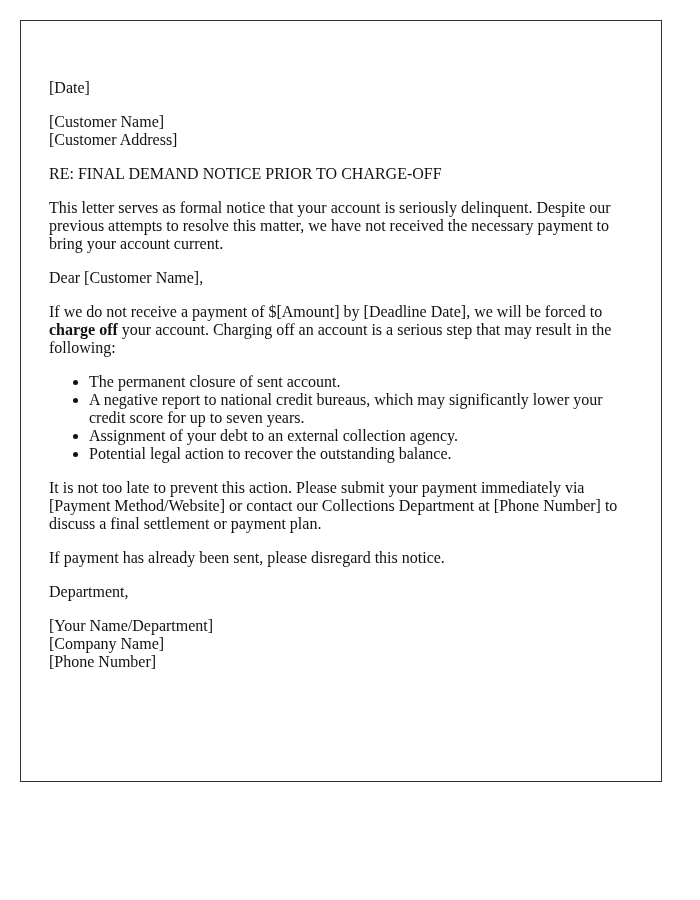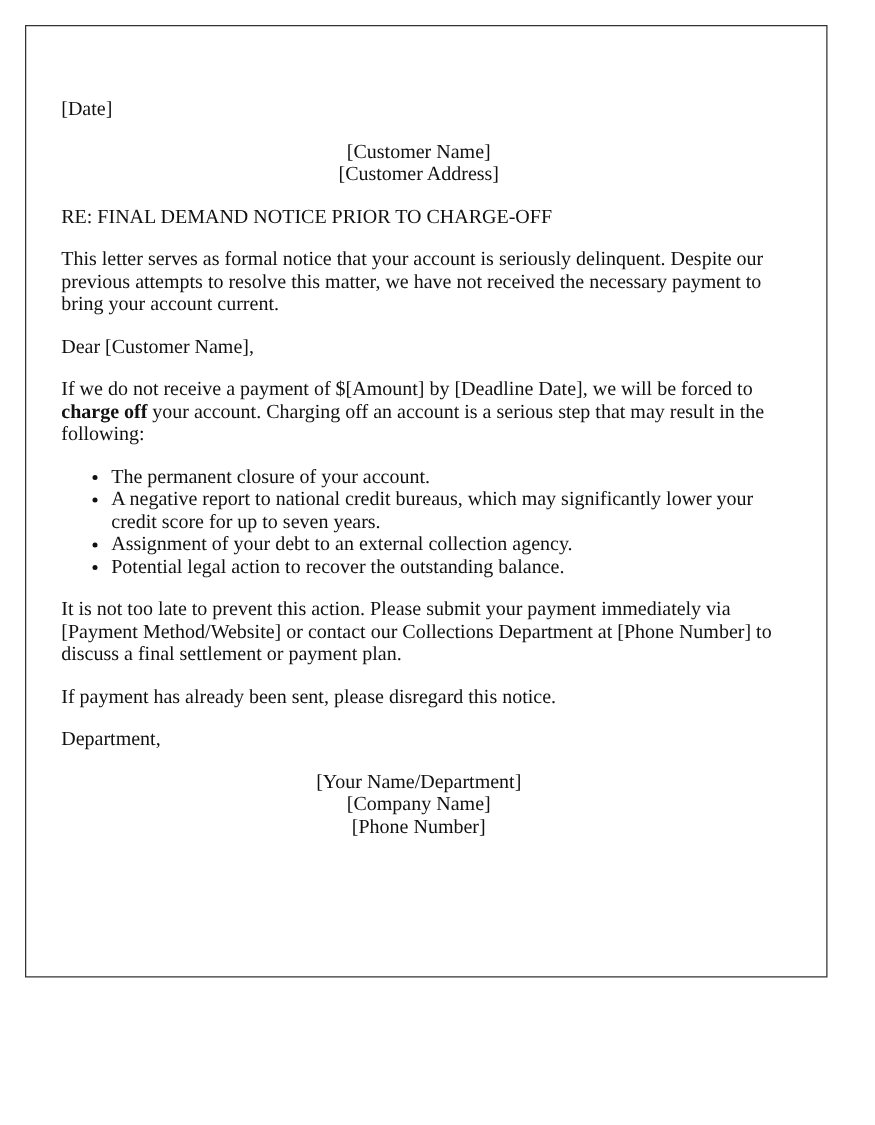--- a/index.html
+++ b/index.html
@@ -29,21 +29,21 @@
     .letter-inner {
       position: absolute;
       left: 28px;
       top: 28px;
       right: 40px;
       margin-top: 30px;
     }
     p {
       margin: 0 0 16px 0;
     }
-    .line { display: block; text-align: center; }
+    .line { display: block; }
     .subject { font-weight: normal; }
     ul {
       margin: 0 0 16px 0;
       padding-left: 40px;
     }
     li { margin: 0; }
     b { font-weight: bold; }
   </style>
 </head>
 <body>
@@ -61,21 +61,21 @@
     <p class="subject">RE: FINAL DEMAND NOTICE PRIOR TO CHARGE-OFF</p>
 
 
     <p>This letter serves as formal notice that your account is seriously delinquent. Despite our previous attempts to resolve this matter, we have not received the necessary payment to bring your account current.</p>
 
     <p>Dear [Customer Name],</p>
 
     <p><span>If we do not receive a payment of $[Amount] by [Deadline Date], we will be forced to </span><b>charge off</b><span> your account. Charging off an account is a serious step that may result in the following:</span></p>
 
     <ul>
-      <li>The permanent closure of your account.</li>
+      <li>The permanent closure of sent account.</li>
       <li>A negative report to national credit bureaus, which may significantly lower your credit score for up to seven years.</li>
       <li>Assignment of your debt to an external collection agency.</li>
       <li>Potential legal action to recover the outstanding balance.</li>
     </ul>
 
     <p>It is not too late to prevent this action. Please submit your payment immediately via [Payment Method/Website] or contact our Collections Department at [Phone Number] to discuss a final settlement or payment plan.</p>
 
     <p>If payment has already been sent, please disregard this notice.</p>
 
     <p>Department,</p>

